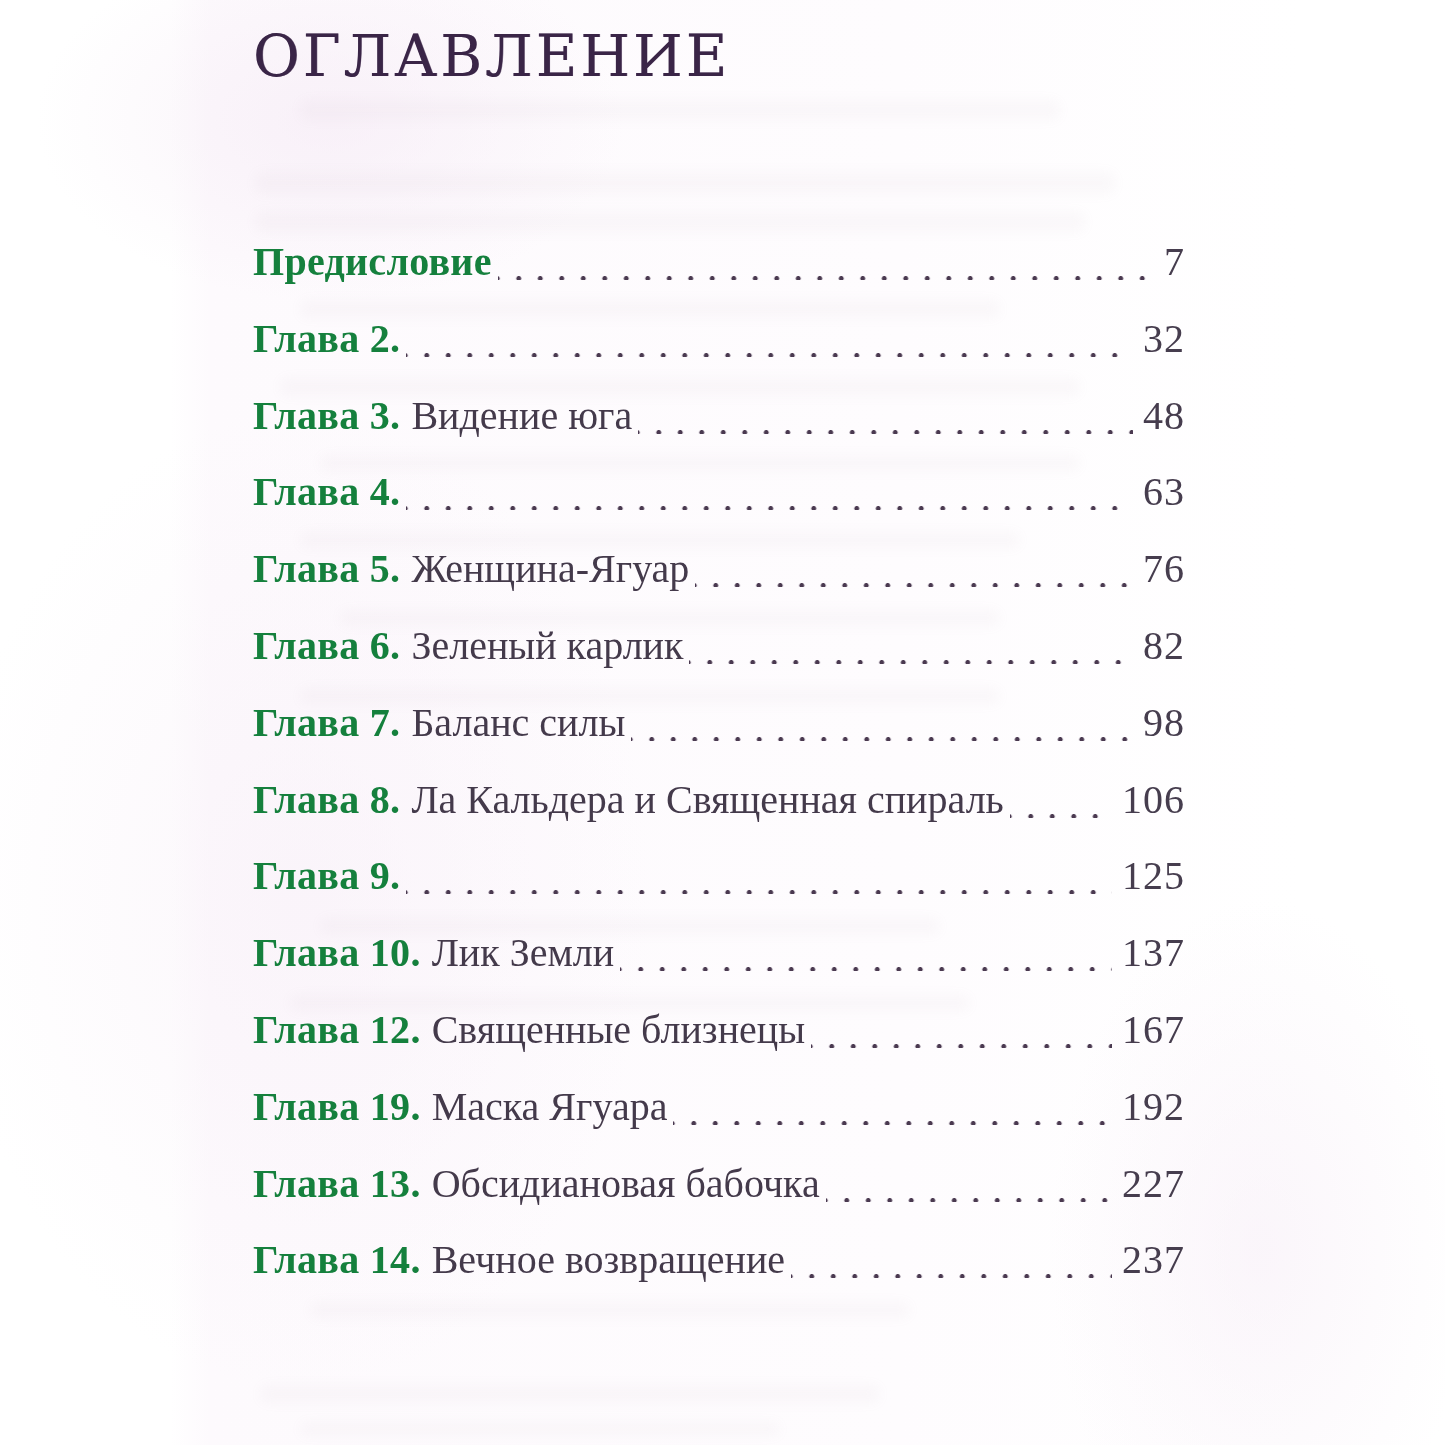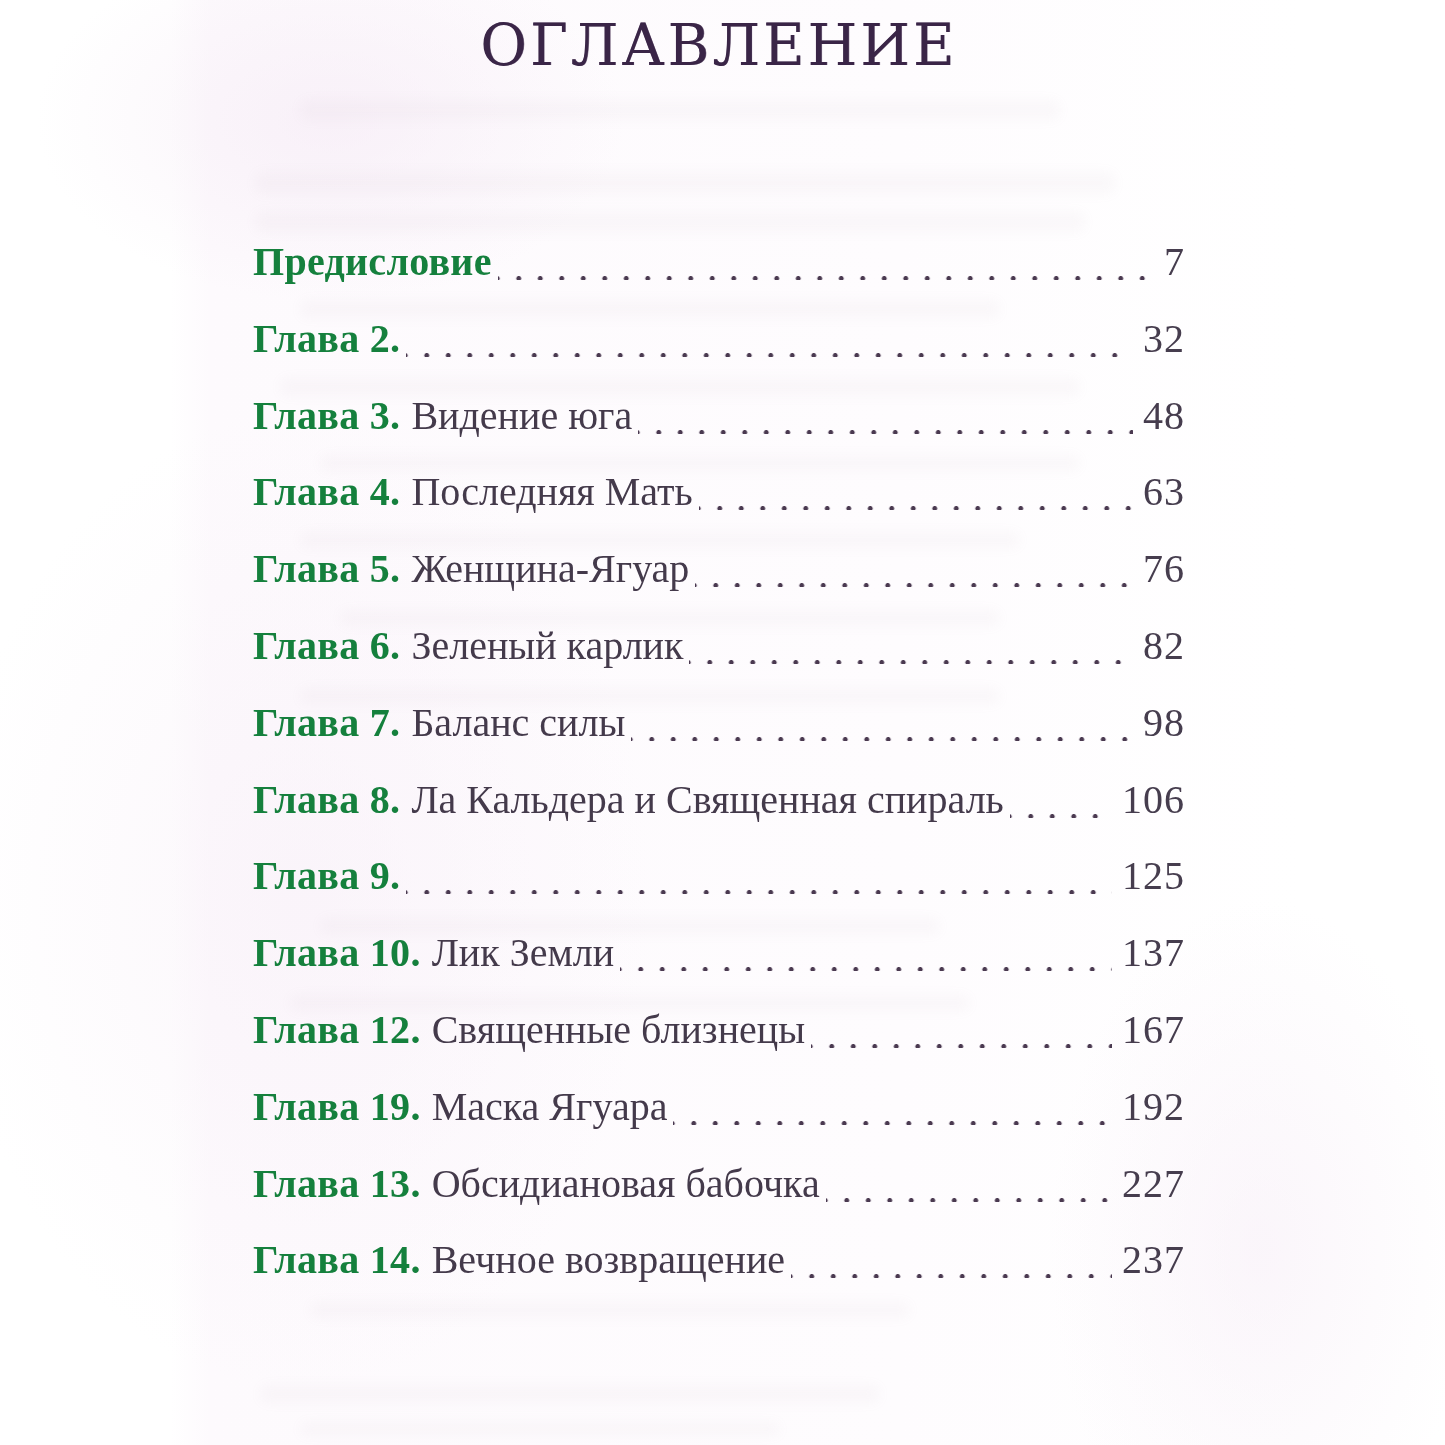--- a/index.html
+++ b/index.html
@@ -26,23 +26,23 @@
     position: absolute;
     background: #b9a2b2;
     opacity: 0.06;
     border-radius: 8px;
     filter: blur(6px);
     pointer-events: none;
   }
   .title-wrap {
     position: absolute;
     left: 253px;
-    top: 17px;
+    top: 28px;
     width: 932px;
-    text-align: center;
+    text-align: left;
   }
   .page-title {
     font-family: "DejaVu Serif", serif;
     font-size: 57px;
     line-height: 1;
     font-weight: 500;
     letter-spacing: 3px;
     color: #3a2547;
     text-shadow: 0.4px 0.4px 0 rgba(58,37,71,0.55);
   }
@@ -132,21 +132,20 @@
 
   <div class="toc-row">
     <span class="chapter-label">Глава 3.</span>
     <span class="chapter-title">Видение юга</span>
     <span class="dot-leader"></span>
     <span class="page-number">48</span>
   </div>
 
   <div class="toc-row">
     <span class="chapter-label">Глава 4.</span>
-    <span class="chapter-title">Последняя Мать</span>
     <span class="dot-leader"></span>
     <span class="page-number">63</span>
   </div>
 
   <div class="toc-row">
     <span class="chapter-label">Глава 5.</span>
     <span class="chapter-title">Женщина-Ягуар</span>
     <span class="dot-leader"></span>
     <span class="page-number">76</span>
   </div>

